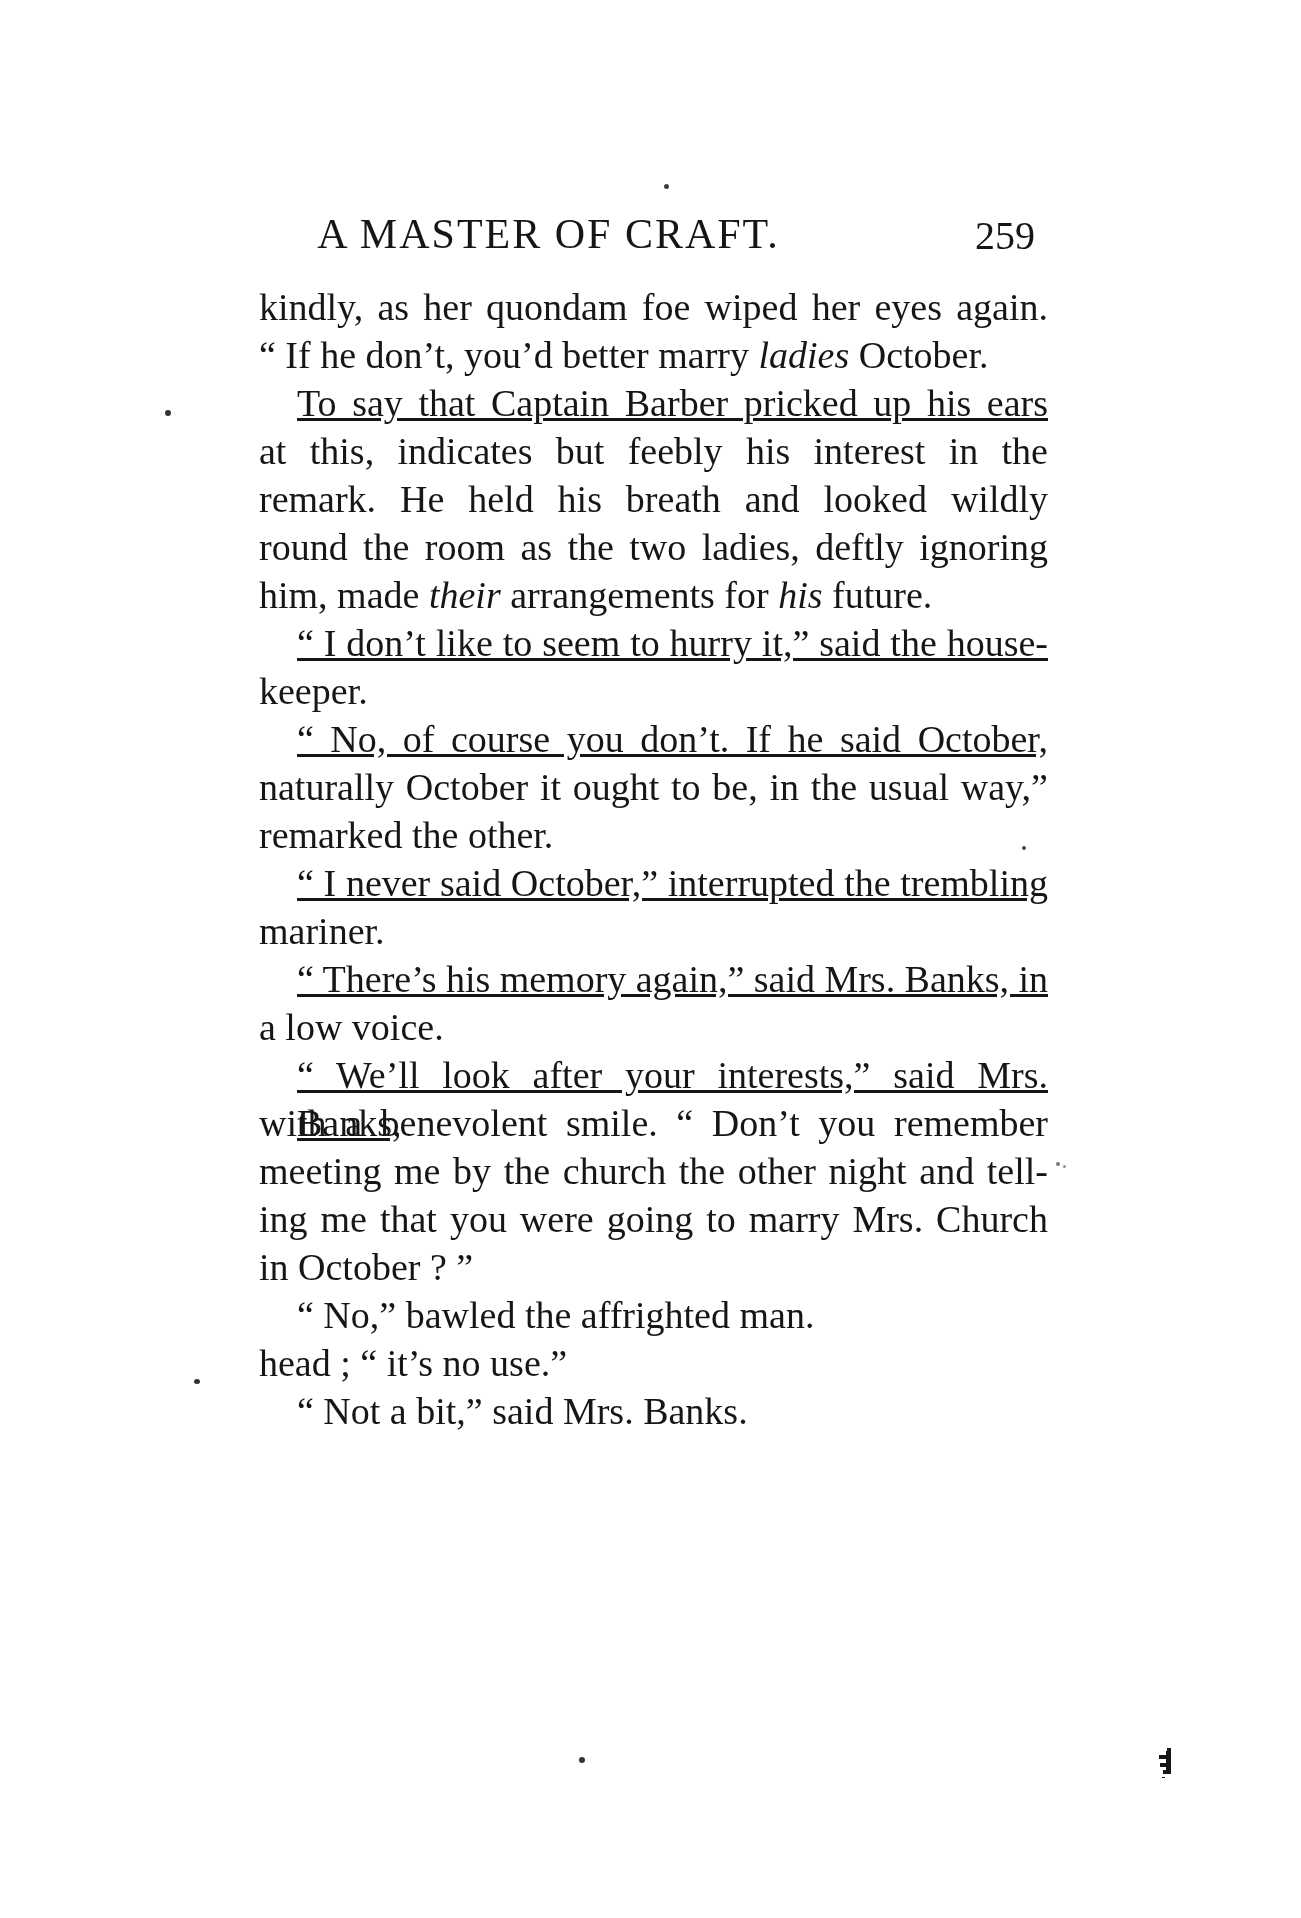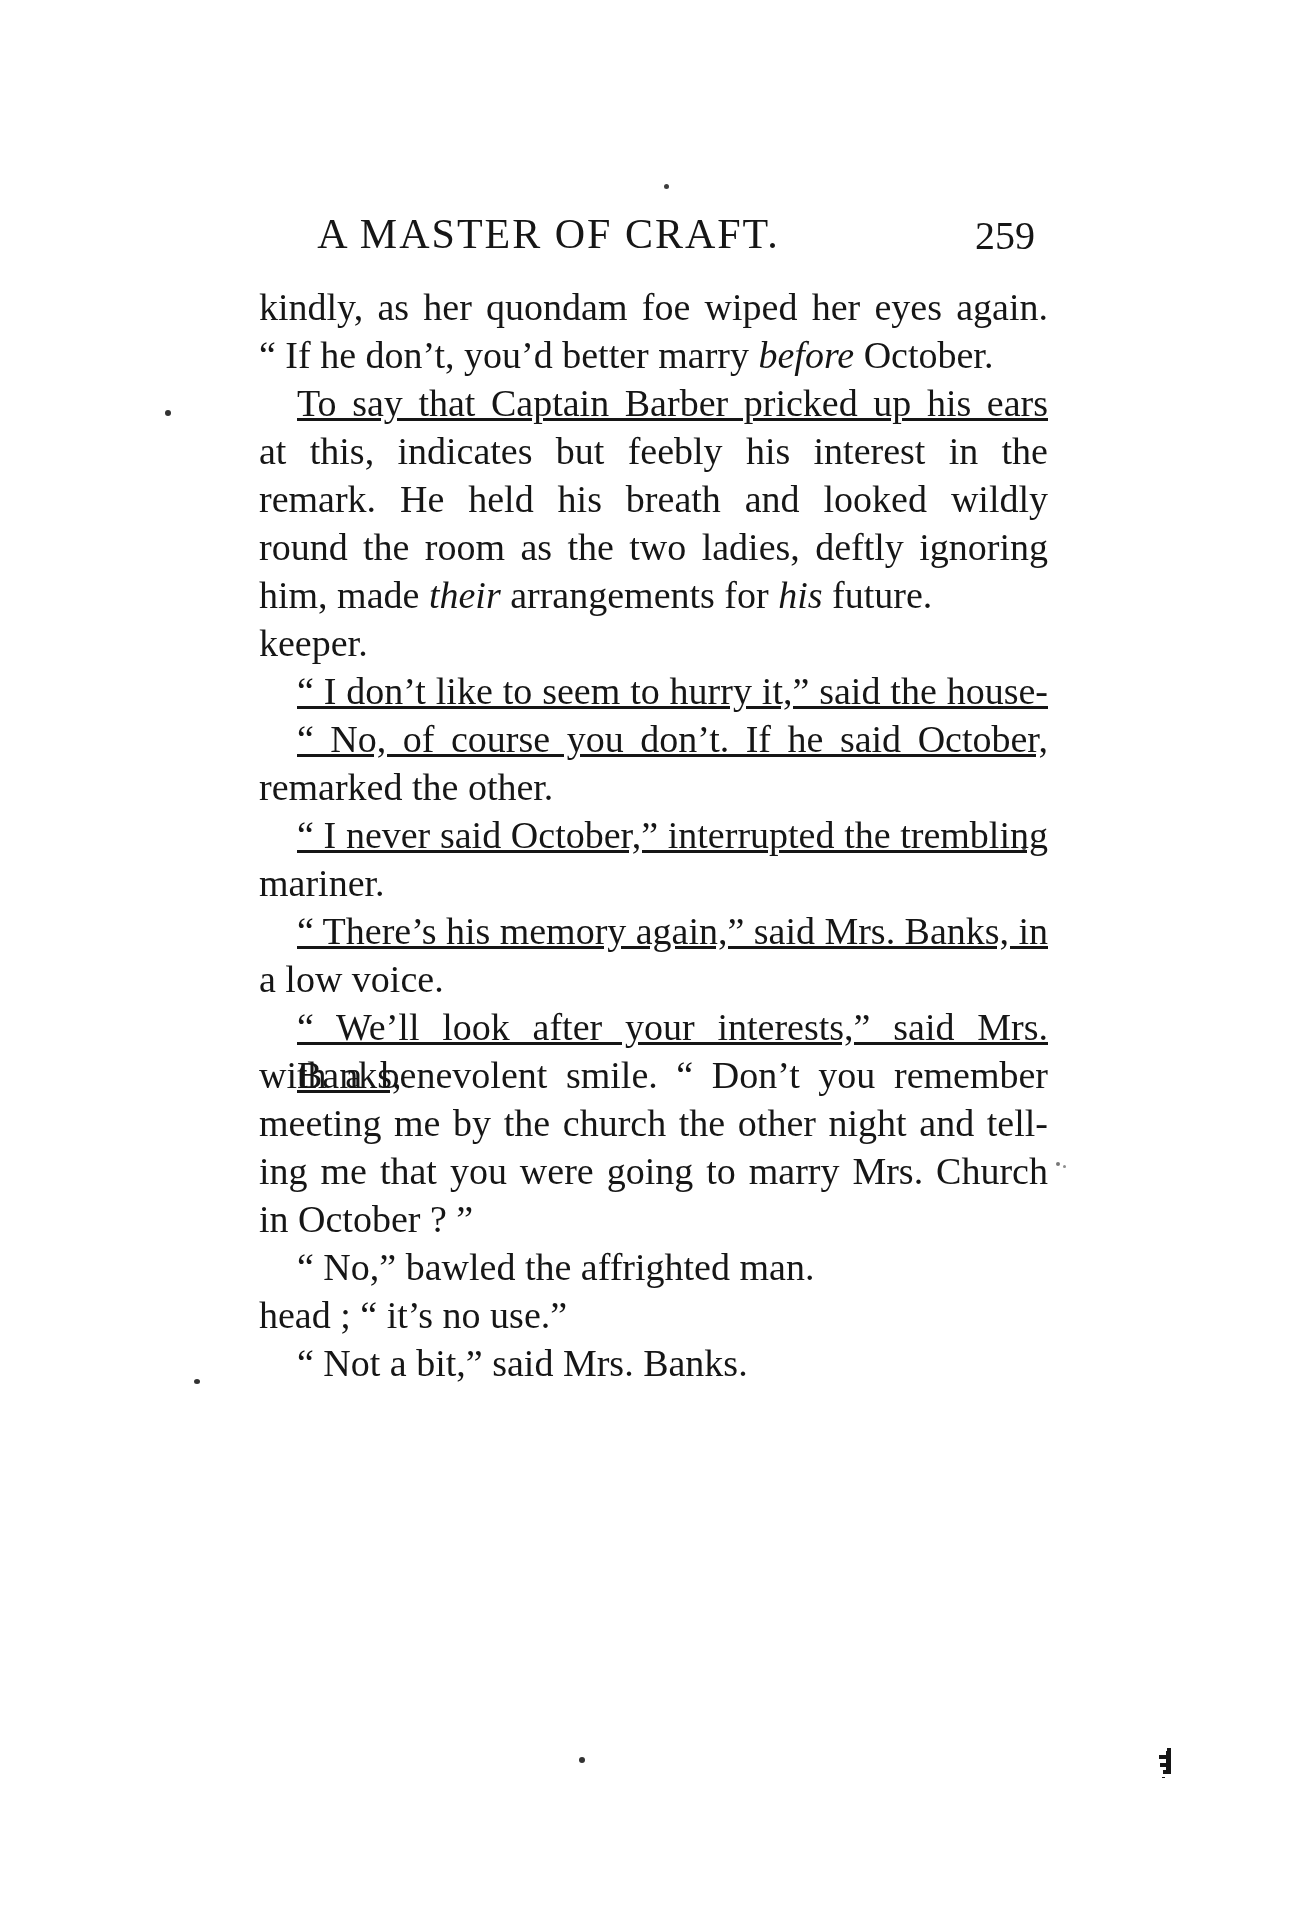--- a/index.html
+++ b/index.html
@@ -69,29 +69,30 @@
 
 <div class="page">
 
   <div class="running-header">
     <div class="header-title">A MASTER OF CRAFT.</div>
     <div class="page-number">259</div>
   </div>
 
   <div class="text-block" id="text-block" style="color: rgb(22, 22, 22);">
       <div class="line justify"><span>kindly, as her quondam foe wiped her eyes again.</span></div>
-      <div class="line"><span>“ If he don’t, you’d better marry </span><i>before</i><span> October.</span></div>
+      <div class="line"><span>“ If he don’t, you’d better marry </span><i>ladies</i><span> October.</span></div>
       <div class="line indent justify"><span>To say that Captain Barber pricked up his ears</span></div>
       <div class="line justify"><span>at this, indicates but feebly his interest in the</span></div>
       <div class="line justify"><span>remark.  He held his breath and looked wildly</span></div>
       <div class="line justify"><span>round the room as the two ladies, deftly ignoring</span></div>
       <div class="line"><span>him, made </span><i>their</i><span> arrangements for </span><i>his</i><span> future.</span></div>
+      <div class="line indent justify"><span>“ I don’t like to seem to hurry it,” said the house-</span></div>
       <div class="line"><span>keeper.</span></div>
-      <div class="line indent justify"><span>“ I don’t like to seem to hurry it,” said the house-</span></div>
       <div class="line indent justify"><span>“ No, of course you don’t.  If he said October,</span></div>
+      <div class="line justify"><span>naturally October it ought to be, in the usual way,”</span></div>
       <div class="line"><span>remarked the other.</span></div>
       <div class="line indent justify"><span>“ I never said October,” interrupted the trembling</span></div>
       <div class="line"><span>mariner.</span></div>
       <div class="line indent justify"><span>“ There’s his memory again,” said Mrs. Banks, in</span></div>
       <div class="line"><span>a low voice.</span></div>
       <div class="line indent justify"><span>“ We’ll look after your interests,” said Mrs. Banks,</span></div>
       <div class="line justify"><span>with a benevolent smile.  “ Don’t you remember</span></div>
       <div class="line justify"><span>meeting me by the church the other night and tell-</span></div>
       <div class="line justify"><span>ing me that you were going to marry Mrs. Church</span></div>
       <div class="line"><span>in October ? ”</span></div>

